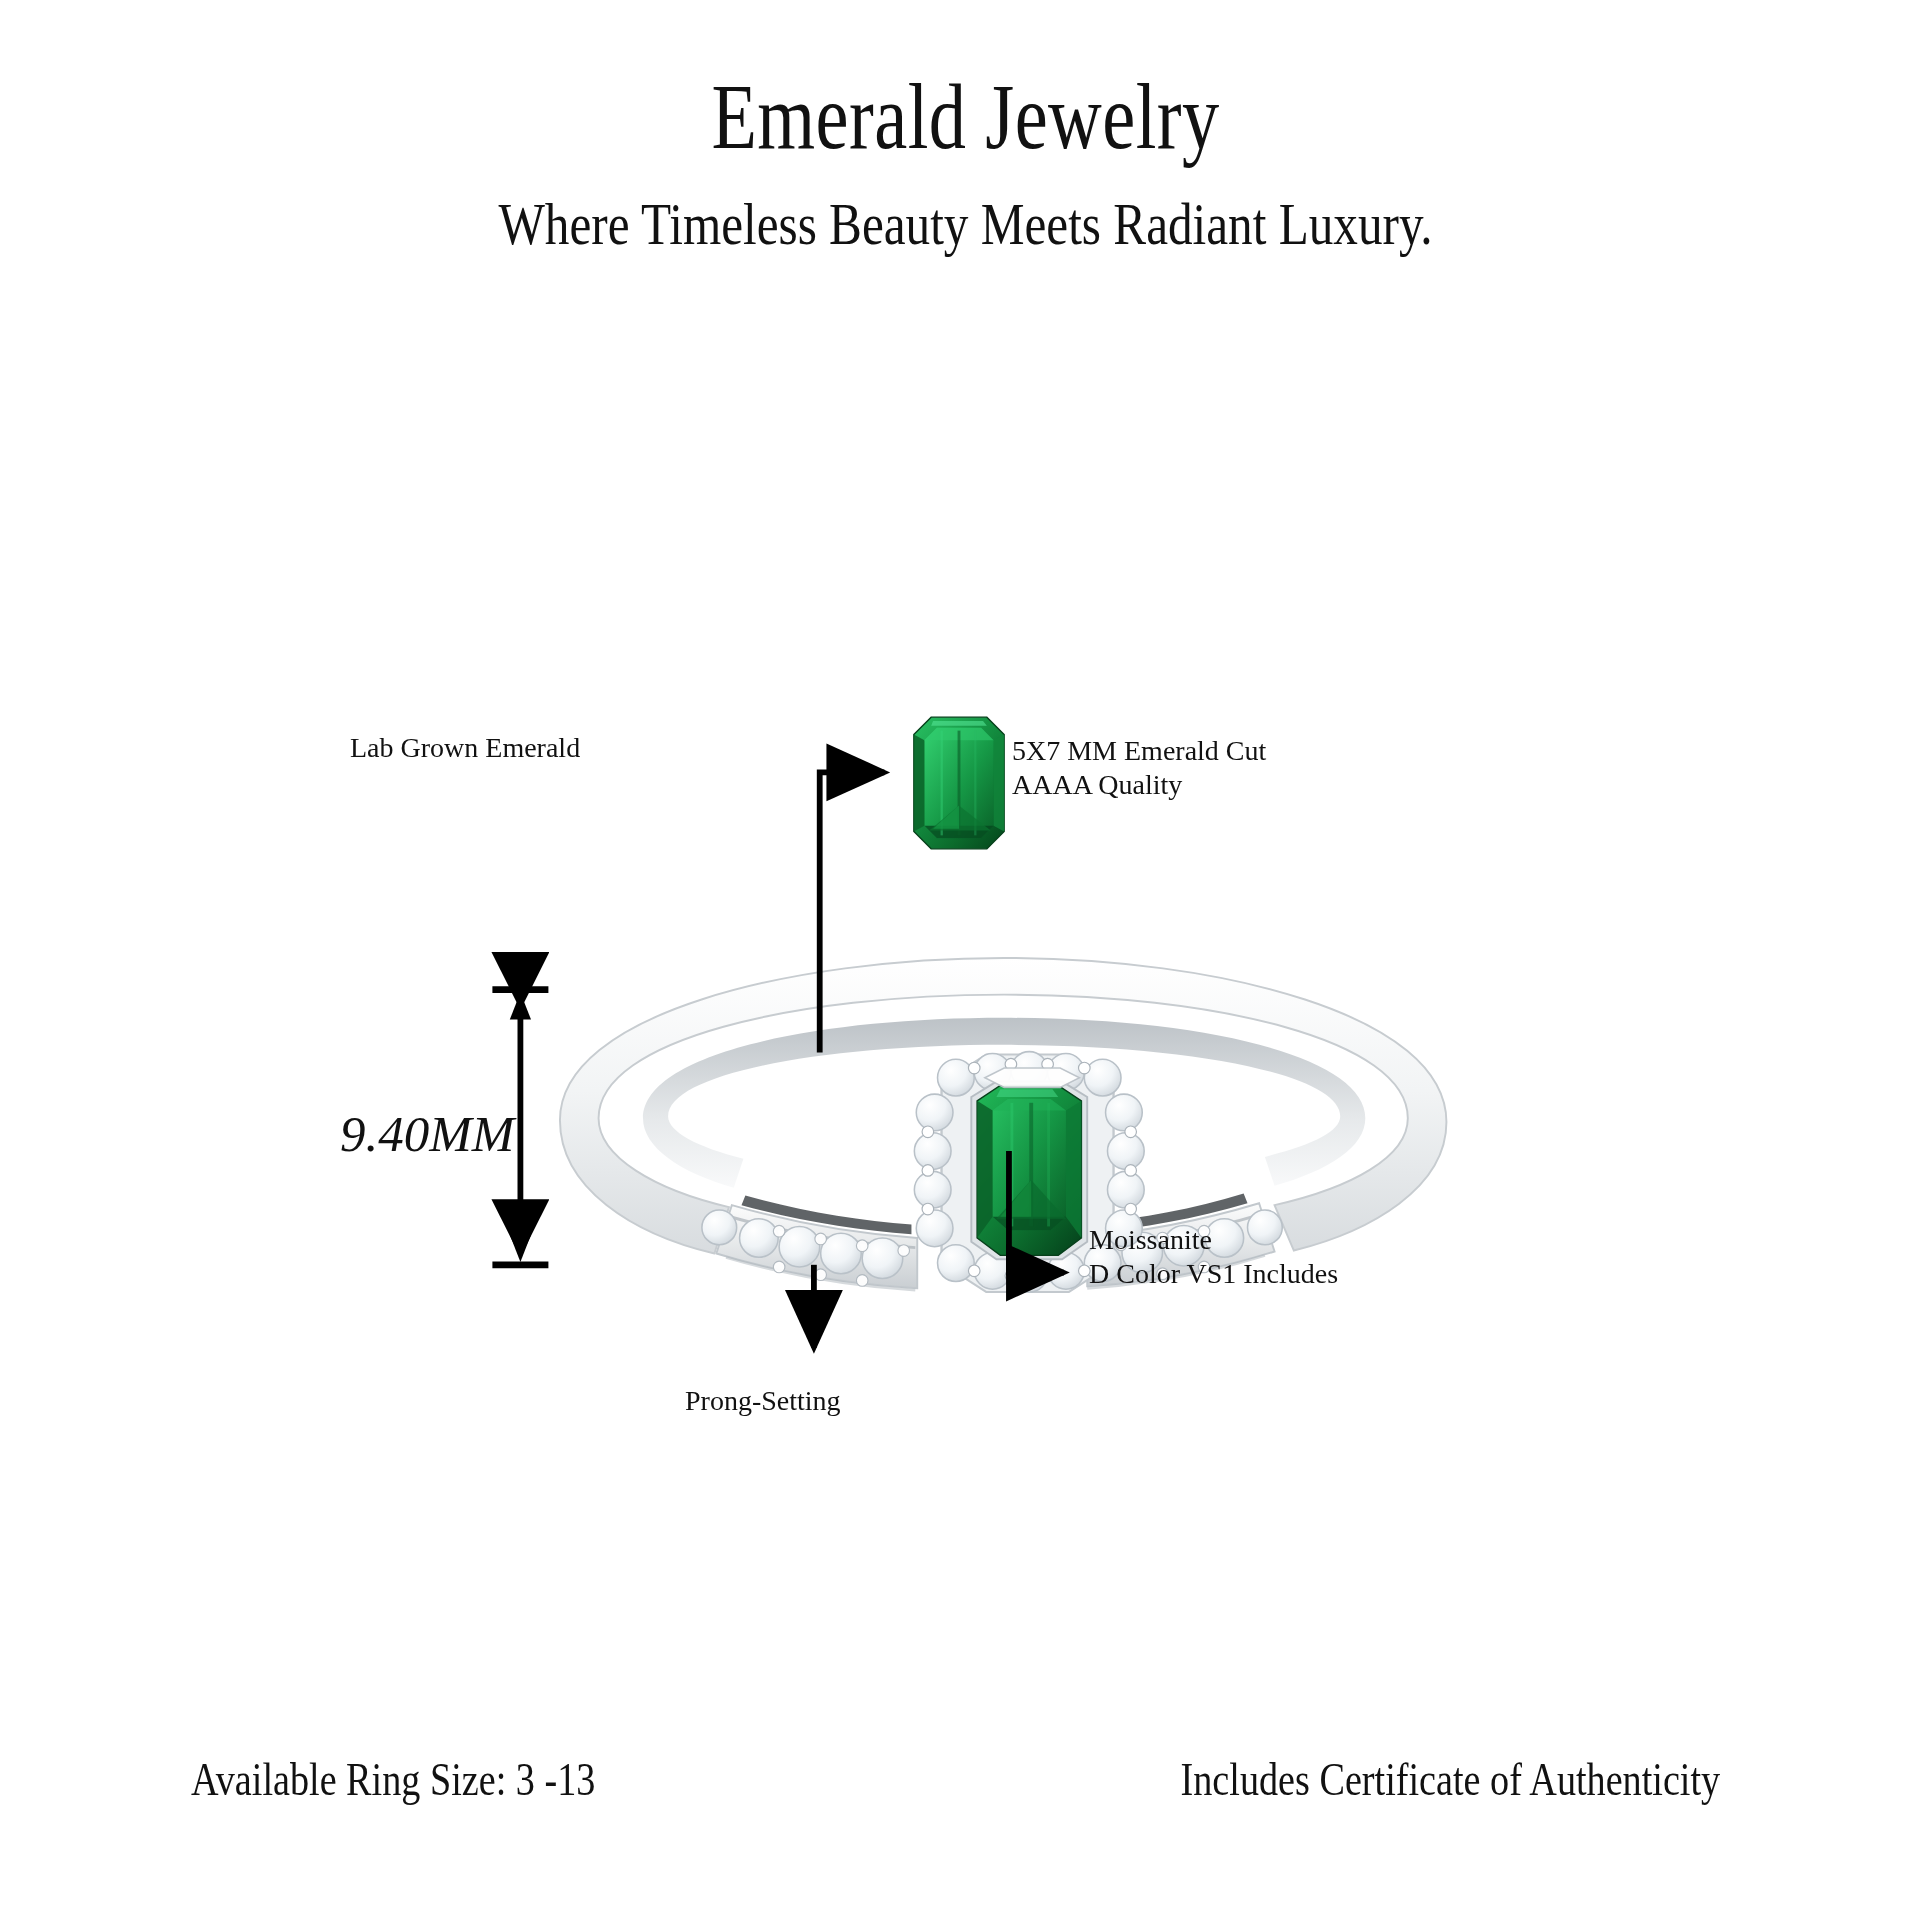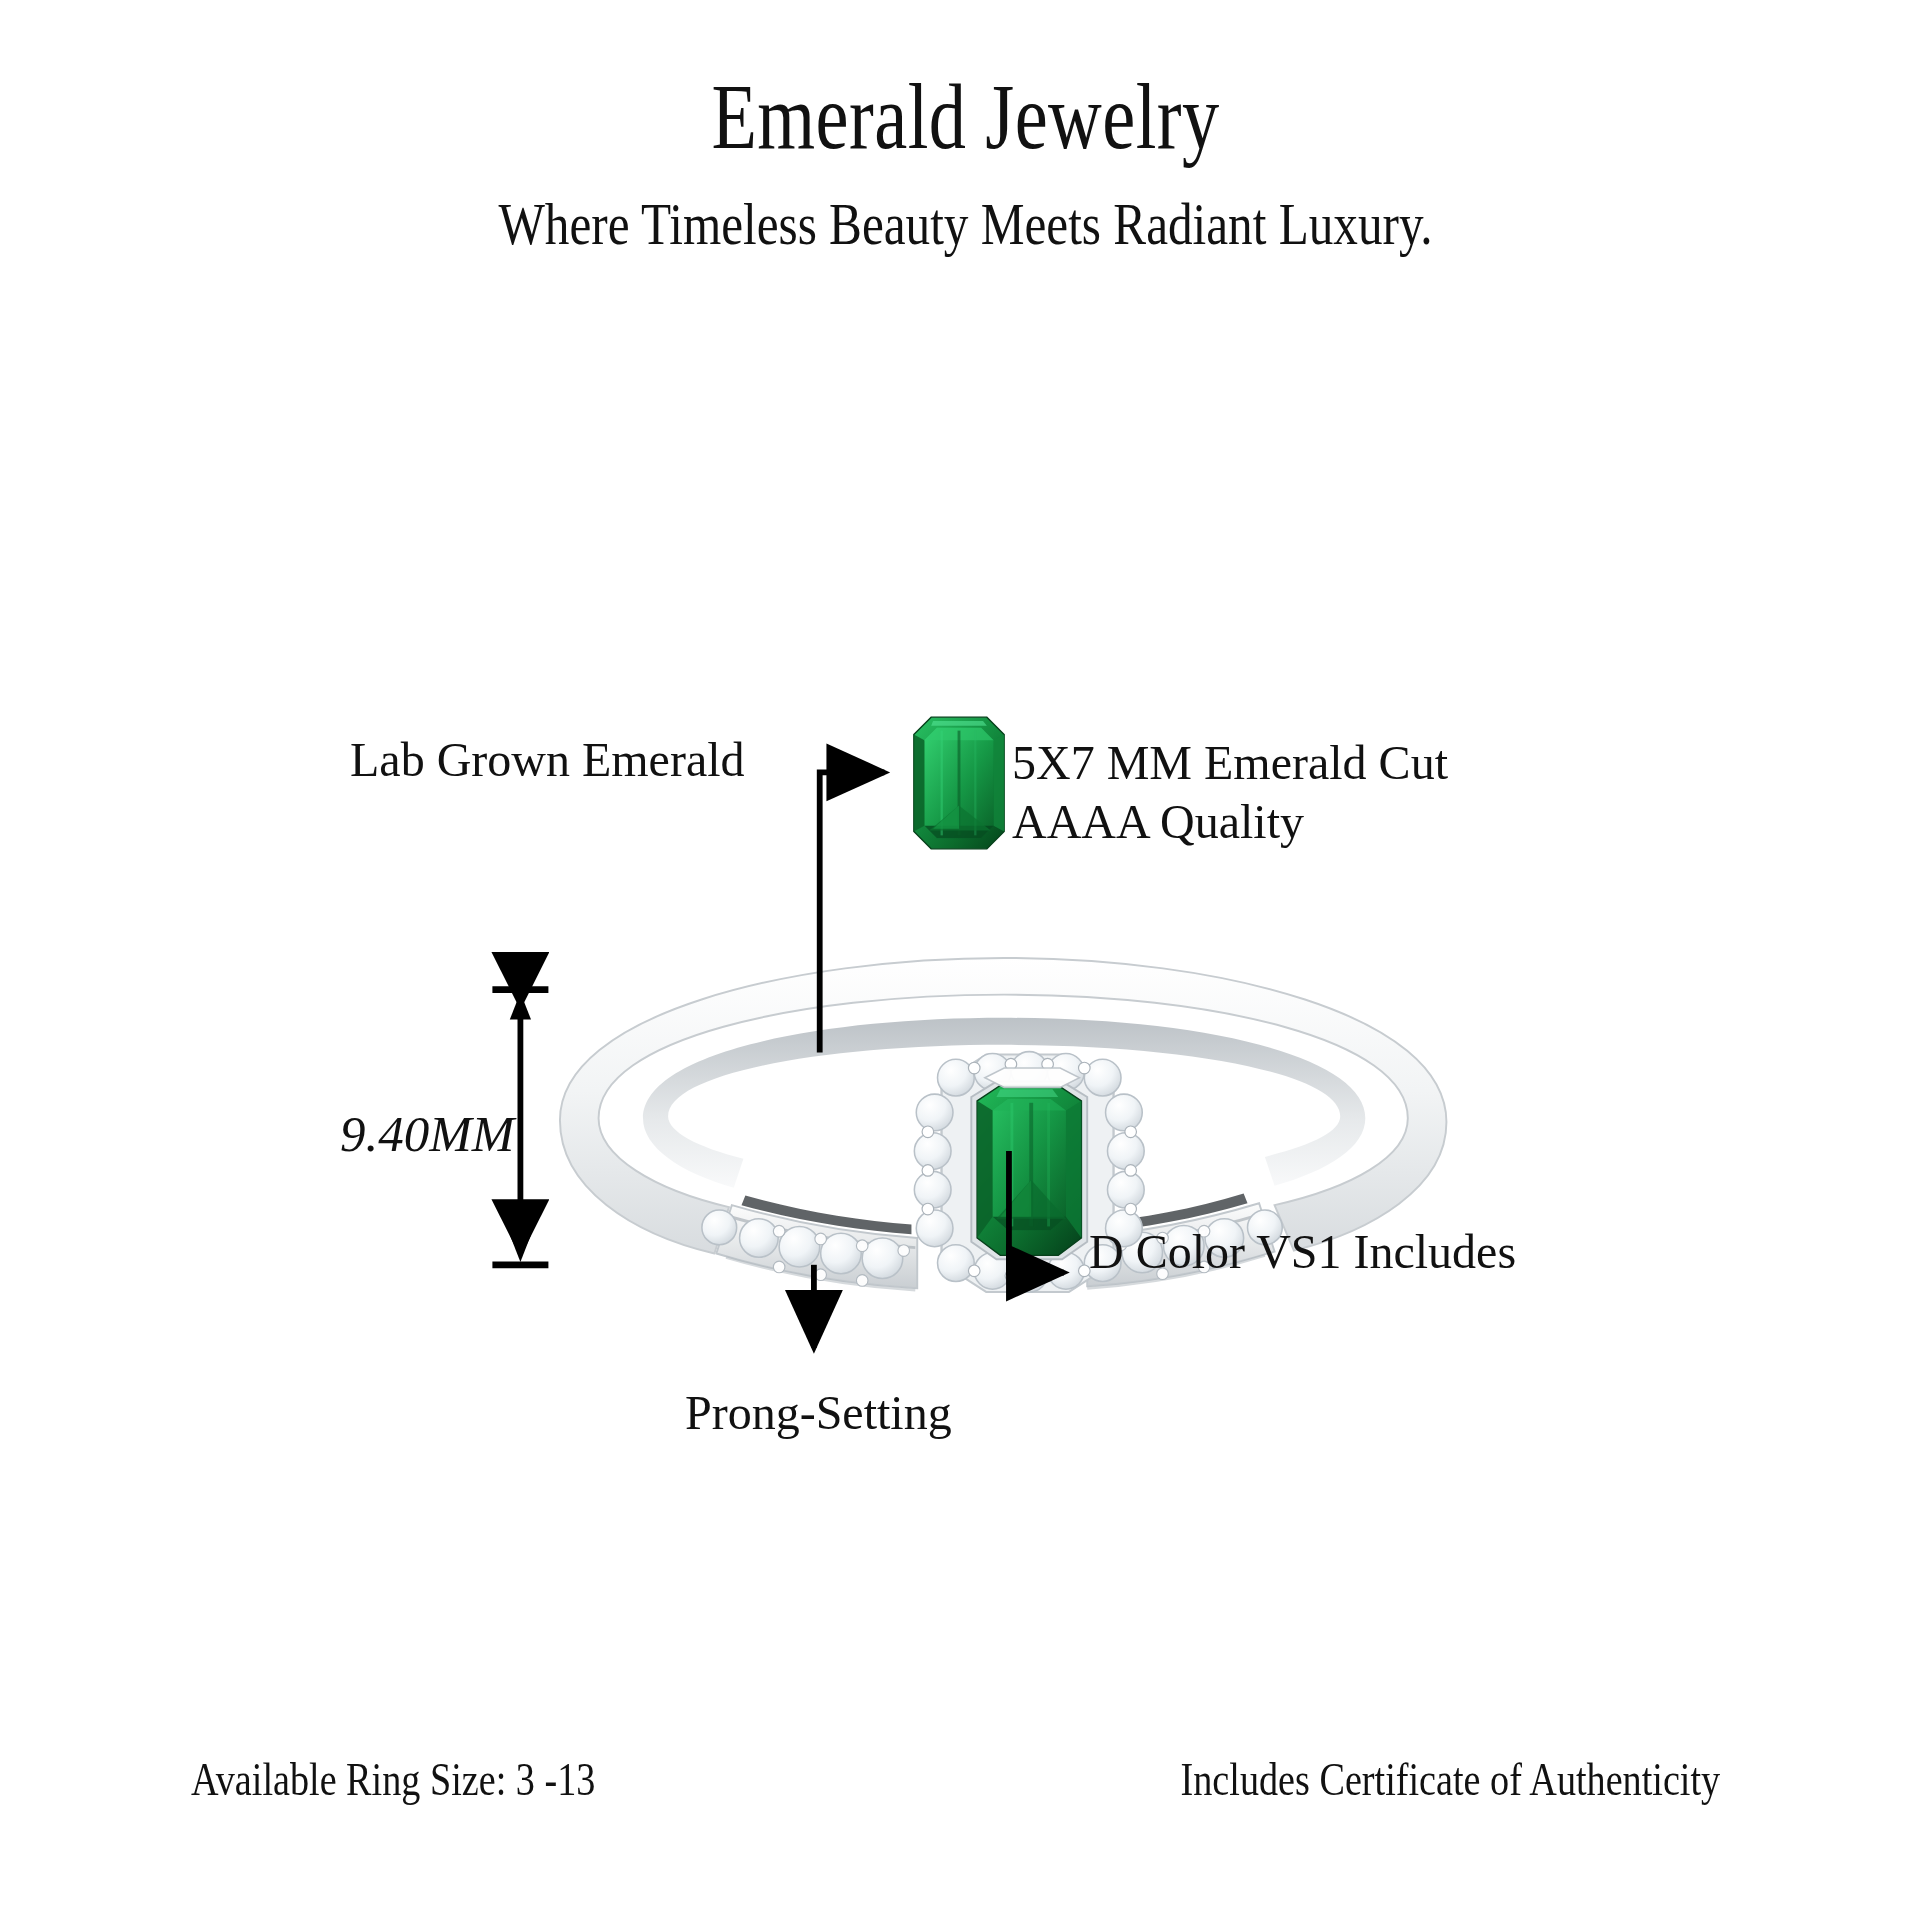--- a/index.html
+++ b/index.html
@@ -54,21 +54,21 @@
     line-height: 1.1;
     white-space: nowrap;
     transform: scaleX(0.83);
   }
   .footer-left  { left: 191px;  transform-origin: 0 50%; }
   .footer-right { right: 185px; transform-origin: 100% 50%; }
 
   
   .anno {
     position: absolute;
-    font-size: 48px;
+    font-size: 28px;
     line-height: 1.22;
     white-space: nowrap;
     color: #111;
   }
   .anno-lab-grown { left: 350px; top: 731px; }
   .anno-spec      { left: 1012px; top: 734px; }
   .anno-moiss     { left: 1089px; top: 1223px; }
   .anno-prong     { left: 685px;  top: 1384px; text-align: right; }
   .anno-dim       { left: 340px;  top: 1103px; font-size: 51px; font-style: italic; }
 
@@ -350,20 +350,21 @@
   </svg>
 
   <div class="anno anno-lab-grown">Lab Grown Emerald</div>
 
   <div class="anno anno-spec">
     <div>5X7 MM Emerald Cut</div>
     <div>AAAA Quality</div>
   </div>
 
   <div class="anno anno-moiss">
+    <div>Moissanite</div>
     <div>D Color VS1 Includes</div>
   </div>
 
   <div class="anno anno-prong">Prong-Setting</div>
 
   <div class="anno anno-dim">9.40MM</div>
 
   <div class="footer-left">Available Ring Size: 3 -13</div>
 
   <div class="footer-right">Includes Certificate of Authenticity</div>

